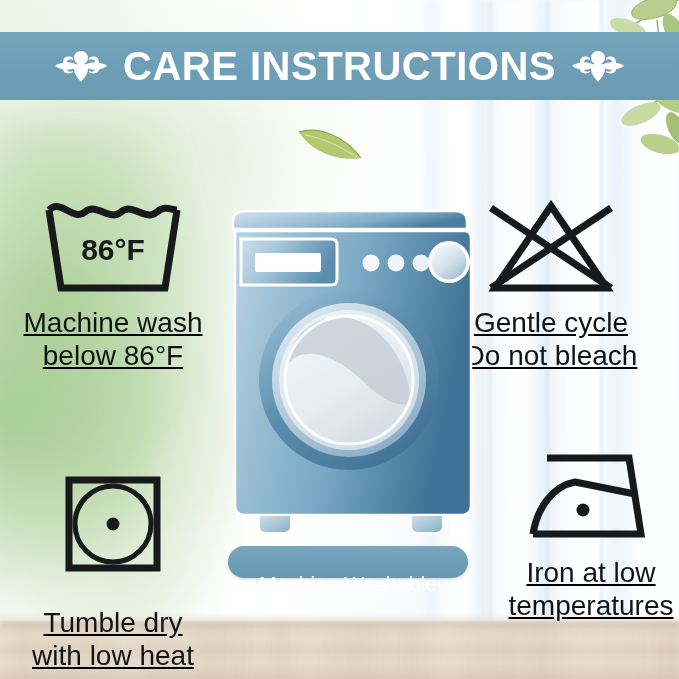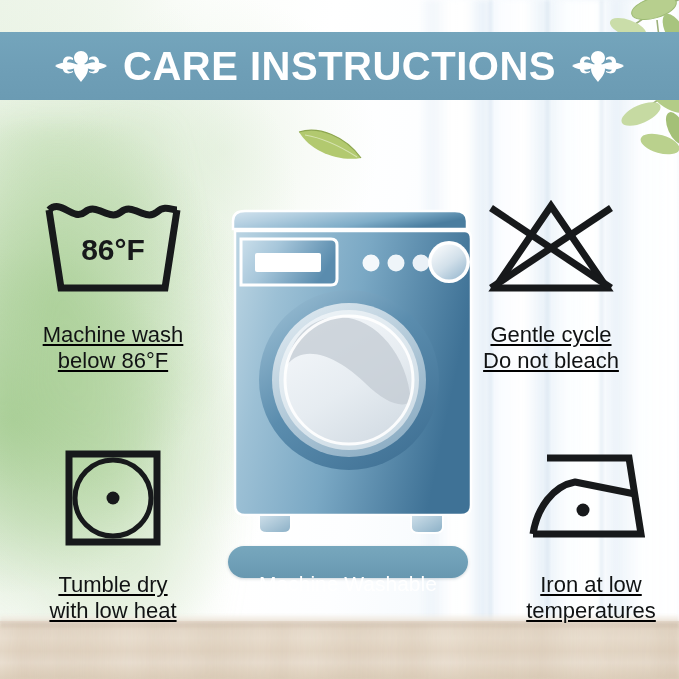--- a/index.html
+++ b/index.html
@@ -139,30 +139,30 @@
   .cell {
     position: absolute;
     width: 210px;
     display: flex;
     flex-direction: column;
     align-items: center;
     text-decoration: underline;
   }
   .cell-sym { height: 104px; display: flex; align-items: center; justify-content: center; }
   .cell-label {
-    margin-top: 22px;
+    margin-top: 6px;
     text-align: center;
     color: #111314;
-    font-size: 22px;
+    font-size: 28px;
     line-height: 1.18;
     white-space: pre-line;
   }
   #cell-wash   { left: 8px;   top: 196px; }
   #cell-bleach { left: 446px; top: 196px; }
-  #cell-dry    { left: 8px;   top: 446px; }
+  #cell-dry    { left: 8px;   top: 472px; gap: 24px; }
   #cell-iron   { left: 486px; top: 446px; }
 
   
   .machine { position: absolute; left: 225px; top: 205px; width: 250px; height: 340px; }
 
   
   .badge {
     position: absolute;
     left: 228px; top: 546px;
     width: 240px; height: 32px;

